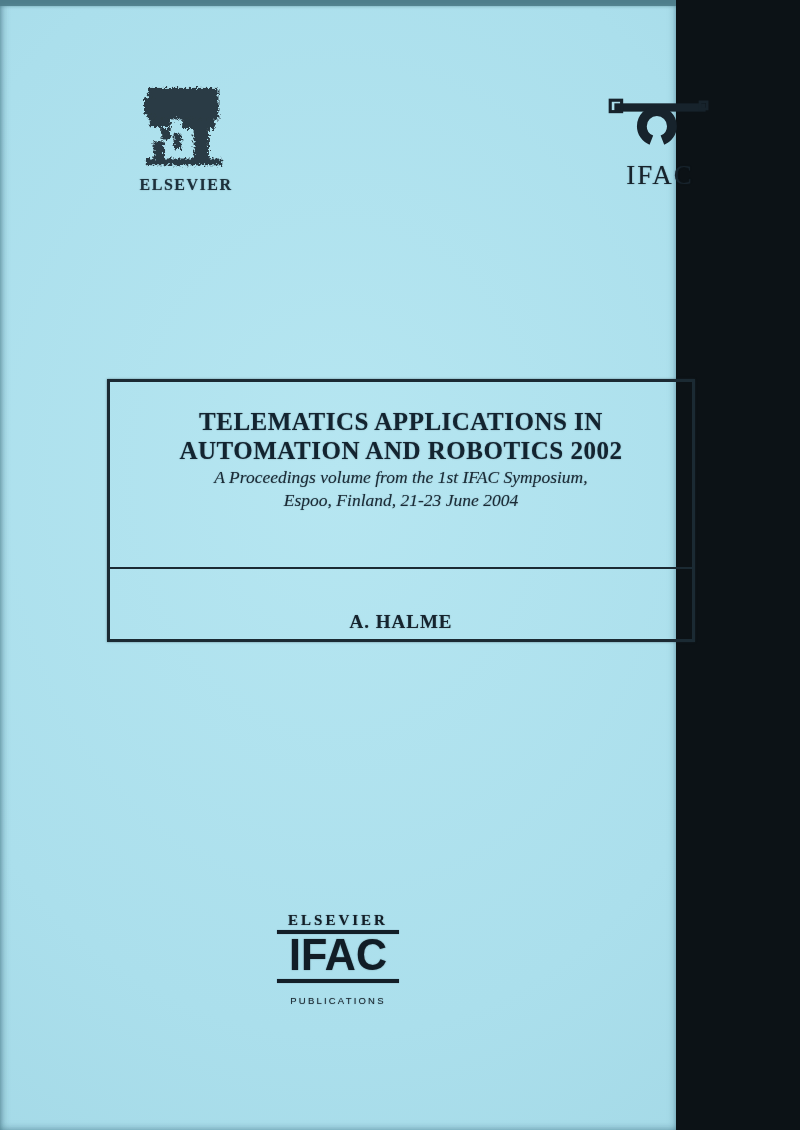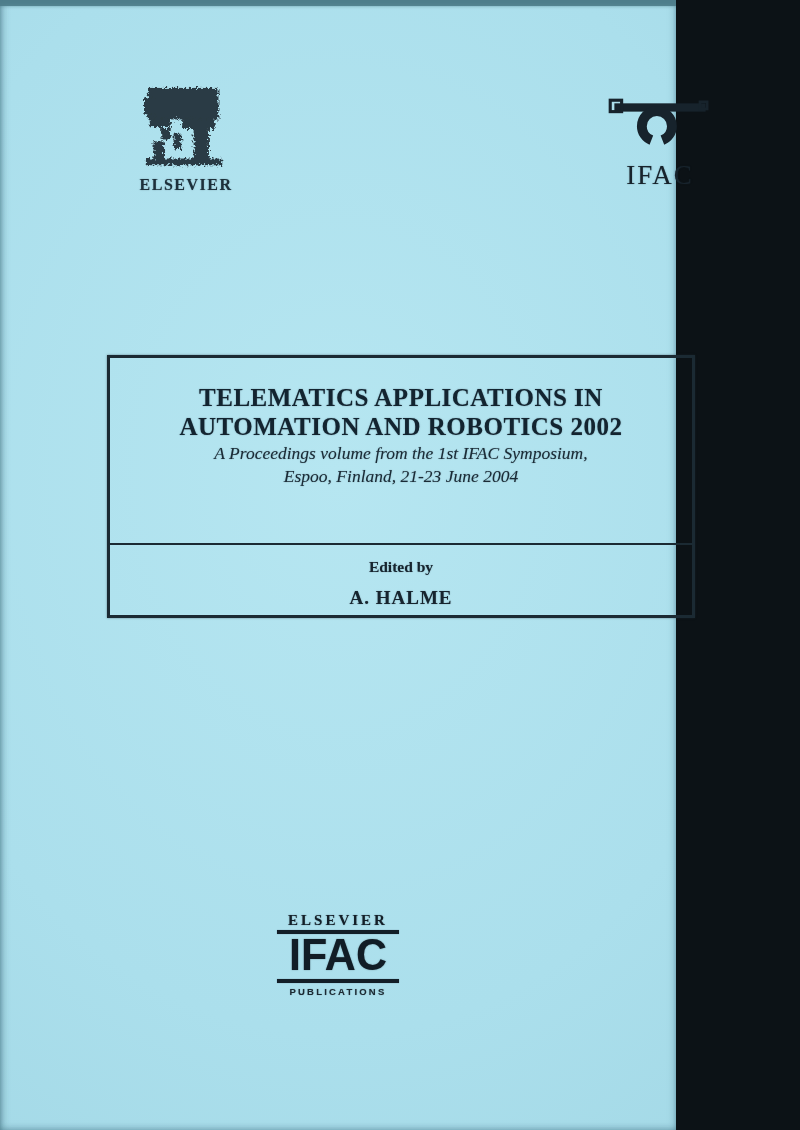--- a/index.html
+++ b/index.html
@@ -29,21 +29,21 @@
 
   
   .ifac-top{position:absolute;left:604px;top:94px;width:112px;text-align:center;}
   .ifac-top .wordmark{
     margin-top:6px;font-size:27px;letter-spacing:2px;color:#17232c;
     text-shadow:0 0 1.2px rgba(23,35,44,.5);
   }
 
   
   .title-box{
-    position:absolute;left:107px;top:355px;width:588px;height:263px;
+    position:absolute;left:107px;top:379px;width:588px;height:263px;
     border:3px solid #1b2a33;box-sizing:border-box;text-align:center;
     box-shadow:0 0 2px rgba(27,42,51,.5);
   }
   .book-title{
     margin-top:25px;font-weight:bold;font-size:25px;line-height:1.17;
     letter-spacing:.5px;color:#132430;text-shadow:0 0 1.3px rgba(19,36,48,.5);
   }
   .book-subtitle{
     font-style:italic;font-size:17.5px;line-height:1.35;
     color:#1a2b36;text-shadow:0 0 1.2px rgba(26,43,54,.45);
@@ -72,21 +72,21 @@
     text-shadow:0 0 1.2px rgba(19,31,40,.55);
   }
   .publisher-logo .bar{height:4px;background:#131f28;margin:1px 0 0 0;box-shadow:0 0 1px rgba(19,31,40,.6);}
   .publisher-logo .ifac-big{
     font-family:"Liberation Sans", sans-serif;font-weight:bold;
     font-size:43px;line-height:1.02;letter-spacing:0px;
     transform:scaleY(1.02);color:#111d26;
     text-shadow:0 0 1.3px rgba(17,29,38,.55);
   }
   .publisher-logo .pubs{
-    margin-top:3px;font-family:"Liberation Sans", sans-serif;font-weight:bold;
+    margin-top:12px;font-family:"Liberation Sans", sans-serif;font-weight:normal;
     font-size:9.5px;letter-spacing:2.2px;color:#1b2a33;
     text-shadow:0 0 1px rgba(27,42,51,.5);
   }
 </style>
 </head>
 <body>
 
 <div class="cover">
   <div class="scan-edge"></div>
 
@@ -126,21 +126,20 @@
   <div class="title-box">
     <div class="book-title">
       <div>TELEMATICS APPLICATIONS IN</div>
       <div>AUTOMATION AND ROBOTICS 2002</div>
     </div>
     <div class="book-subtitle">
       <div>A Proceedings volume from the 1st IFAC Symposium,</div>
       <div>Espoo, Finland, 21-23 June 2004</div>
     </div>
     <div class="box-divider"></div>
-    <div class="edited-by">Edited by</div>
     <div class="editor-name">A. HALME</div>
   </div>
 
   <div class="publisher-logo">
     <div class="els">ELSEVIER</div>
     <div class="bar"></div>
     <div class="ifac-big">IFAC</div>
     <div class="bar"></div>
     <div class="pubs">PUBLICATIONS</div>
   </div>

